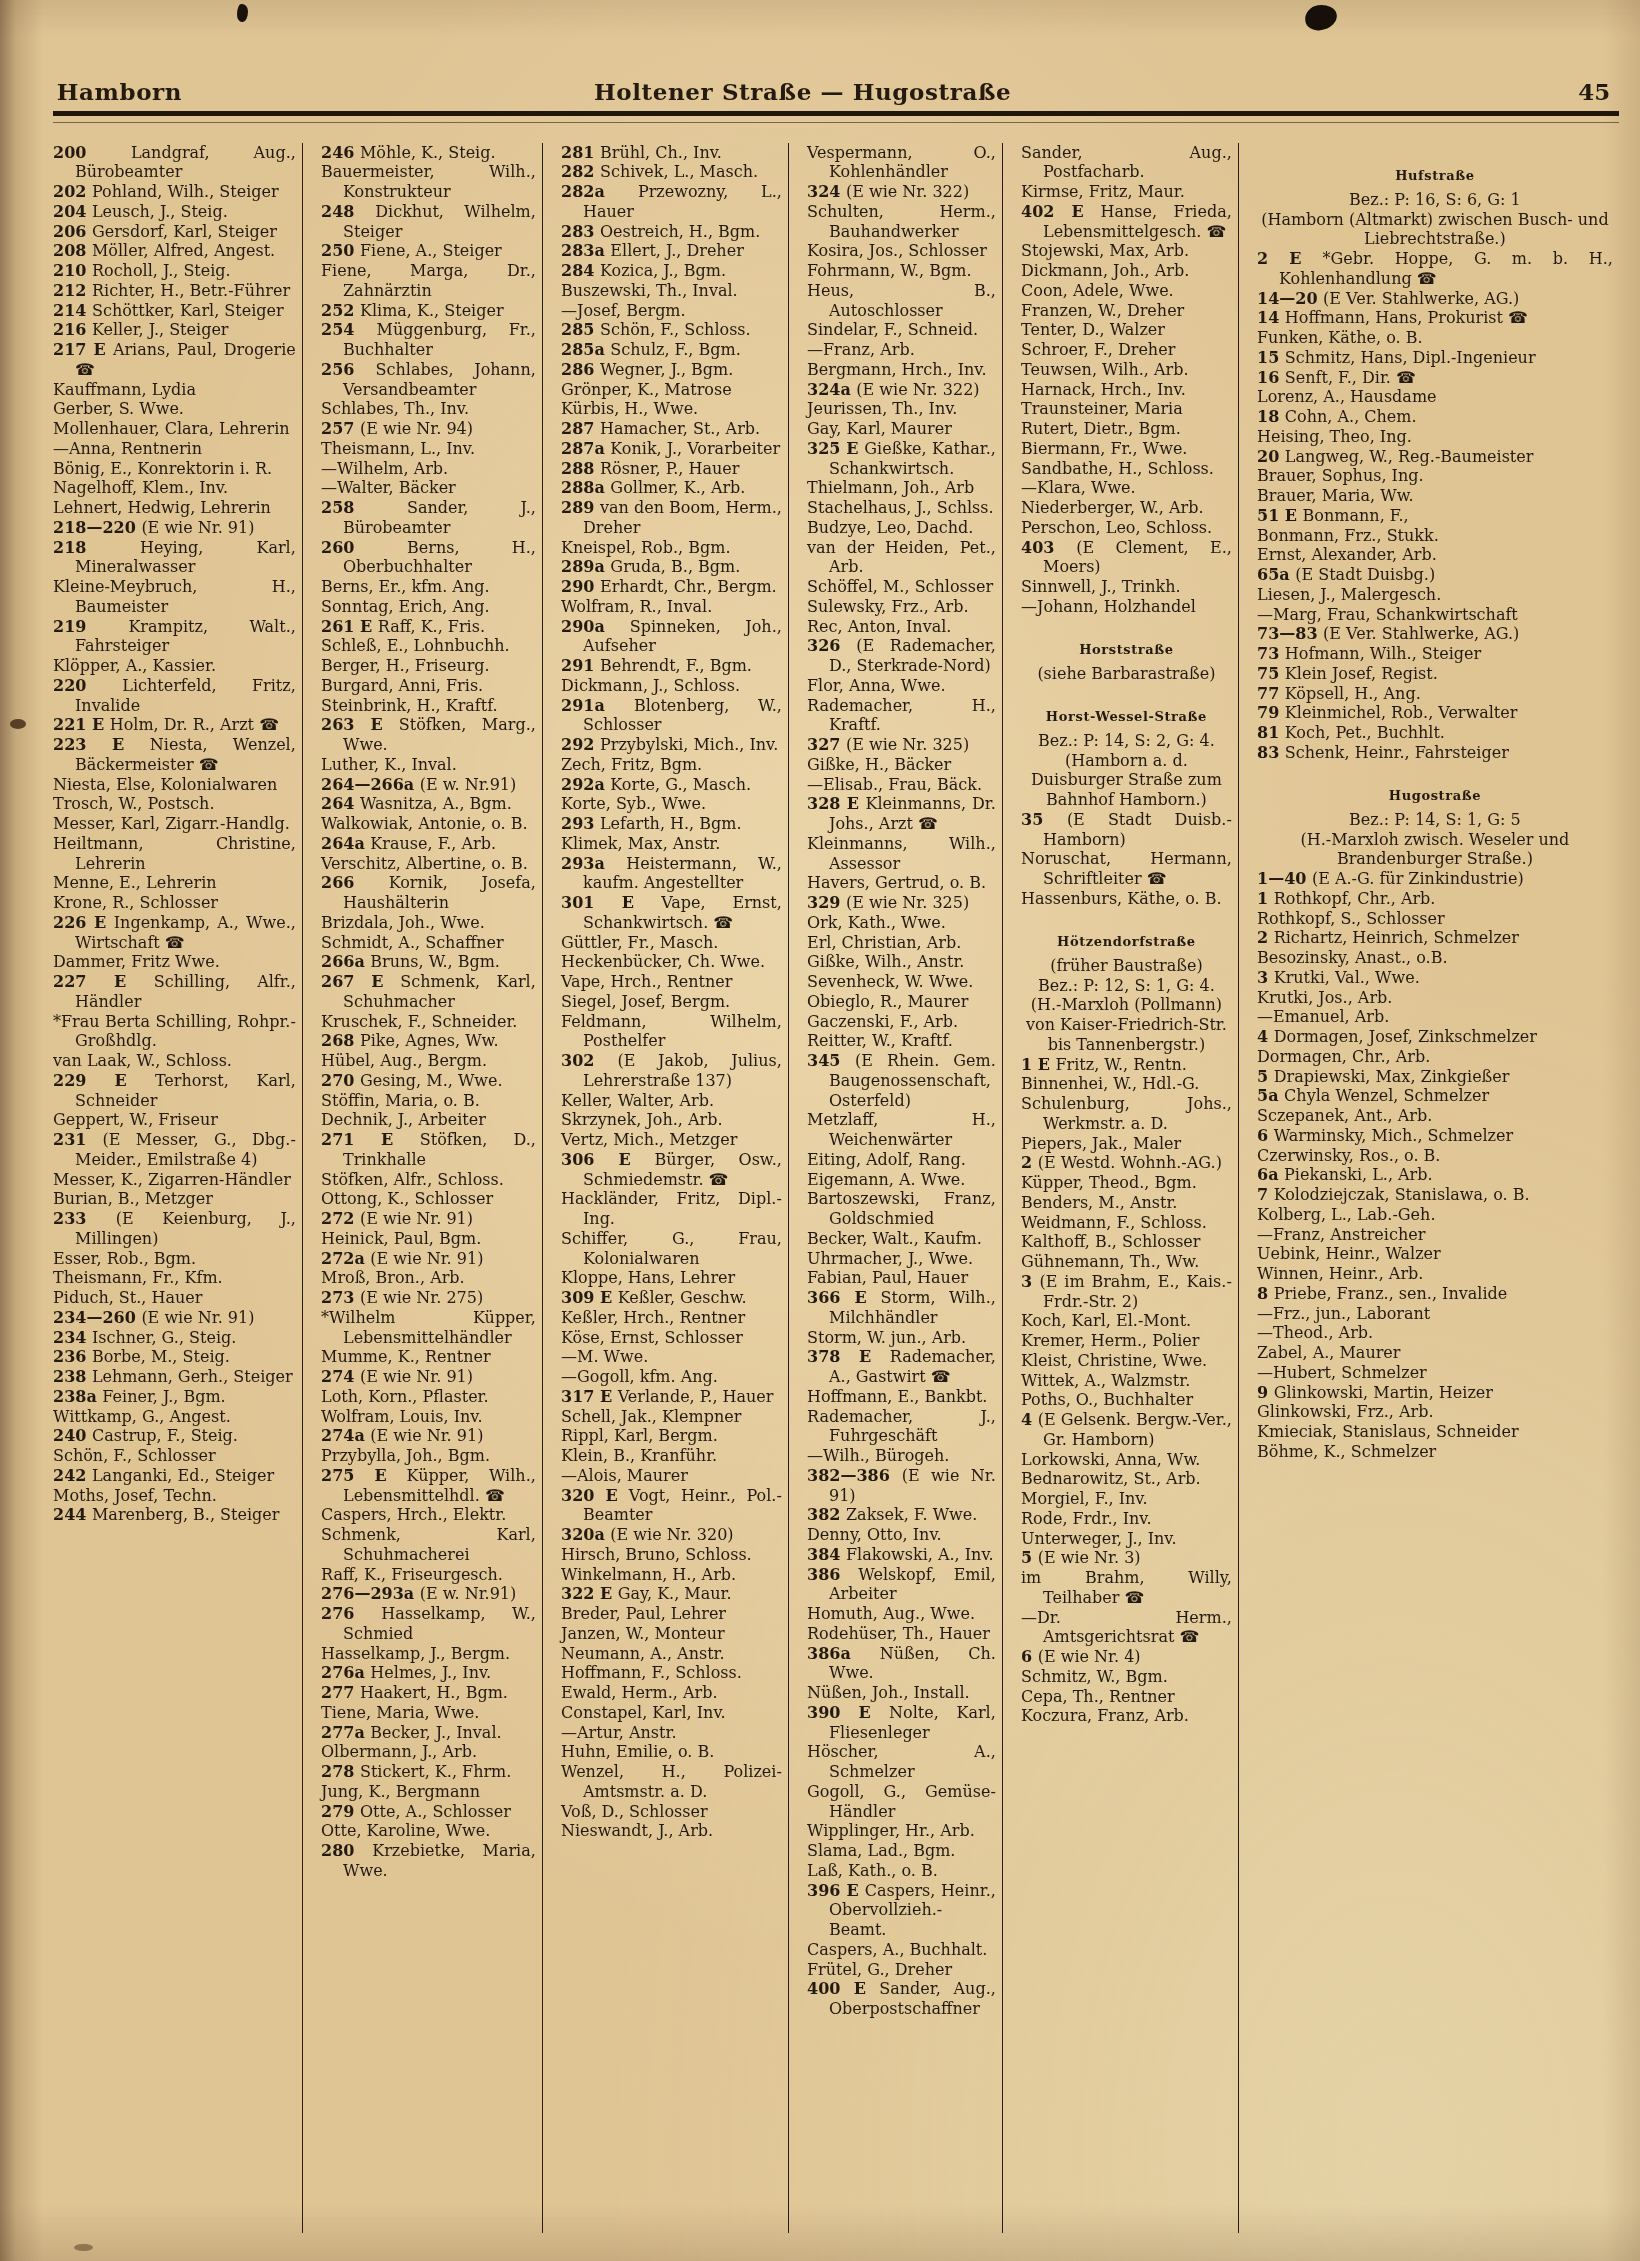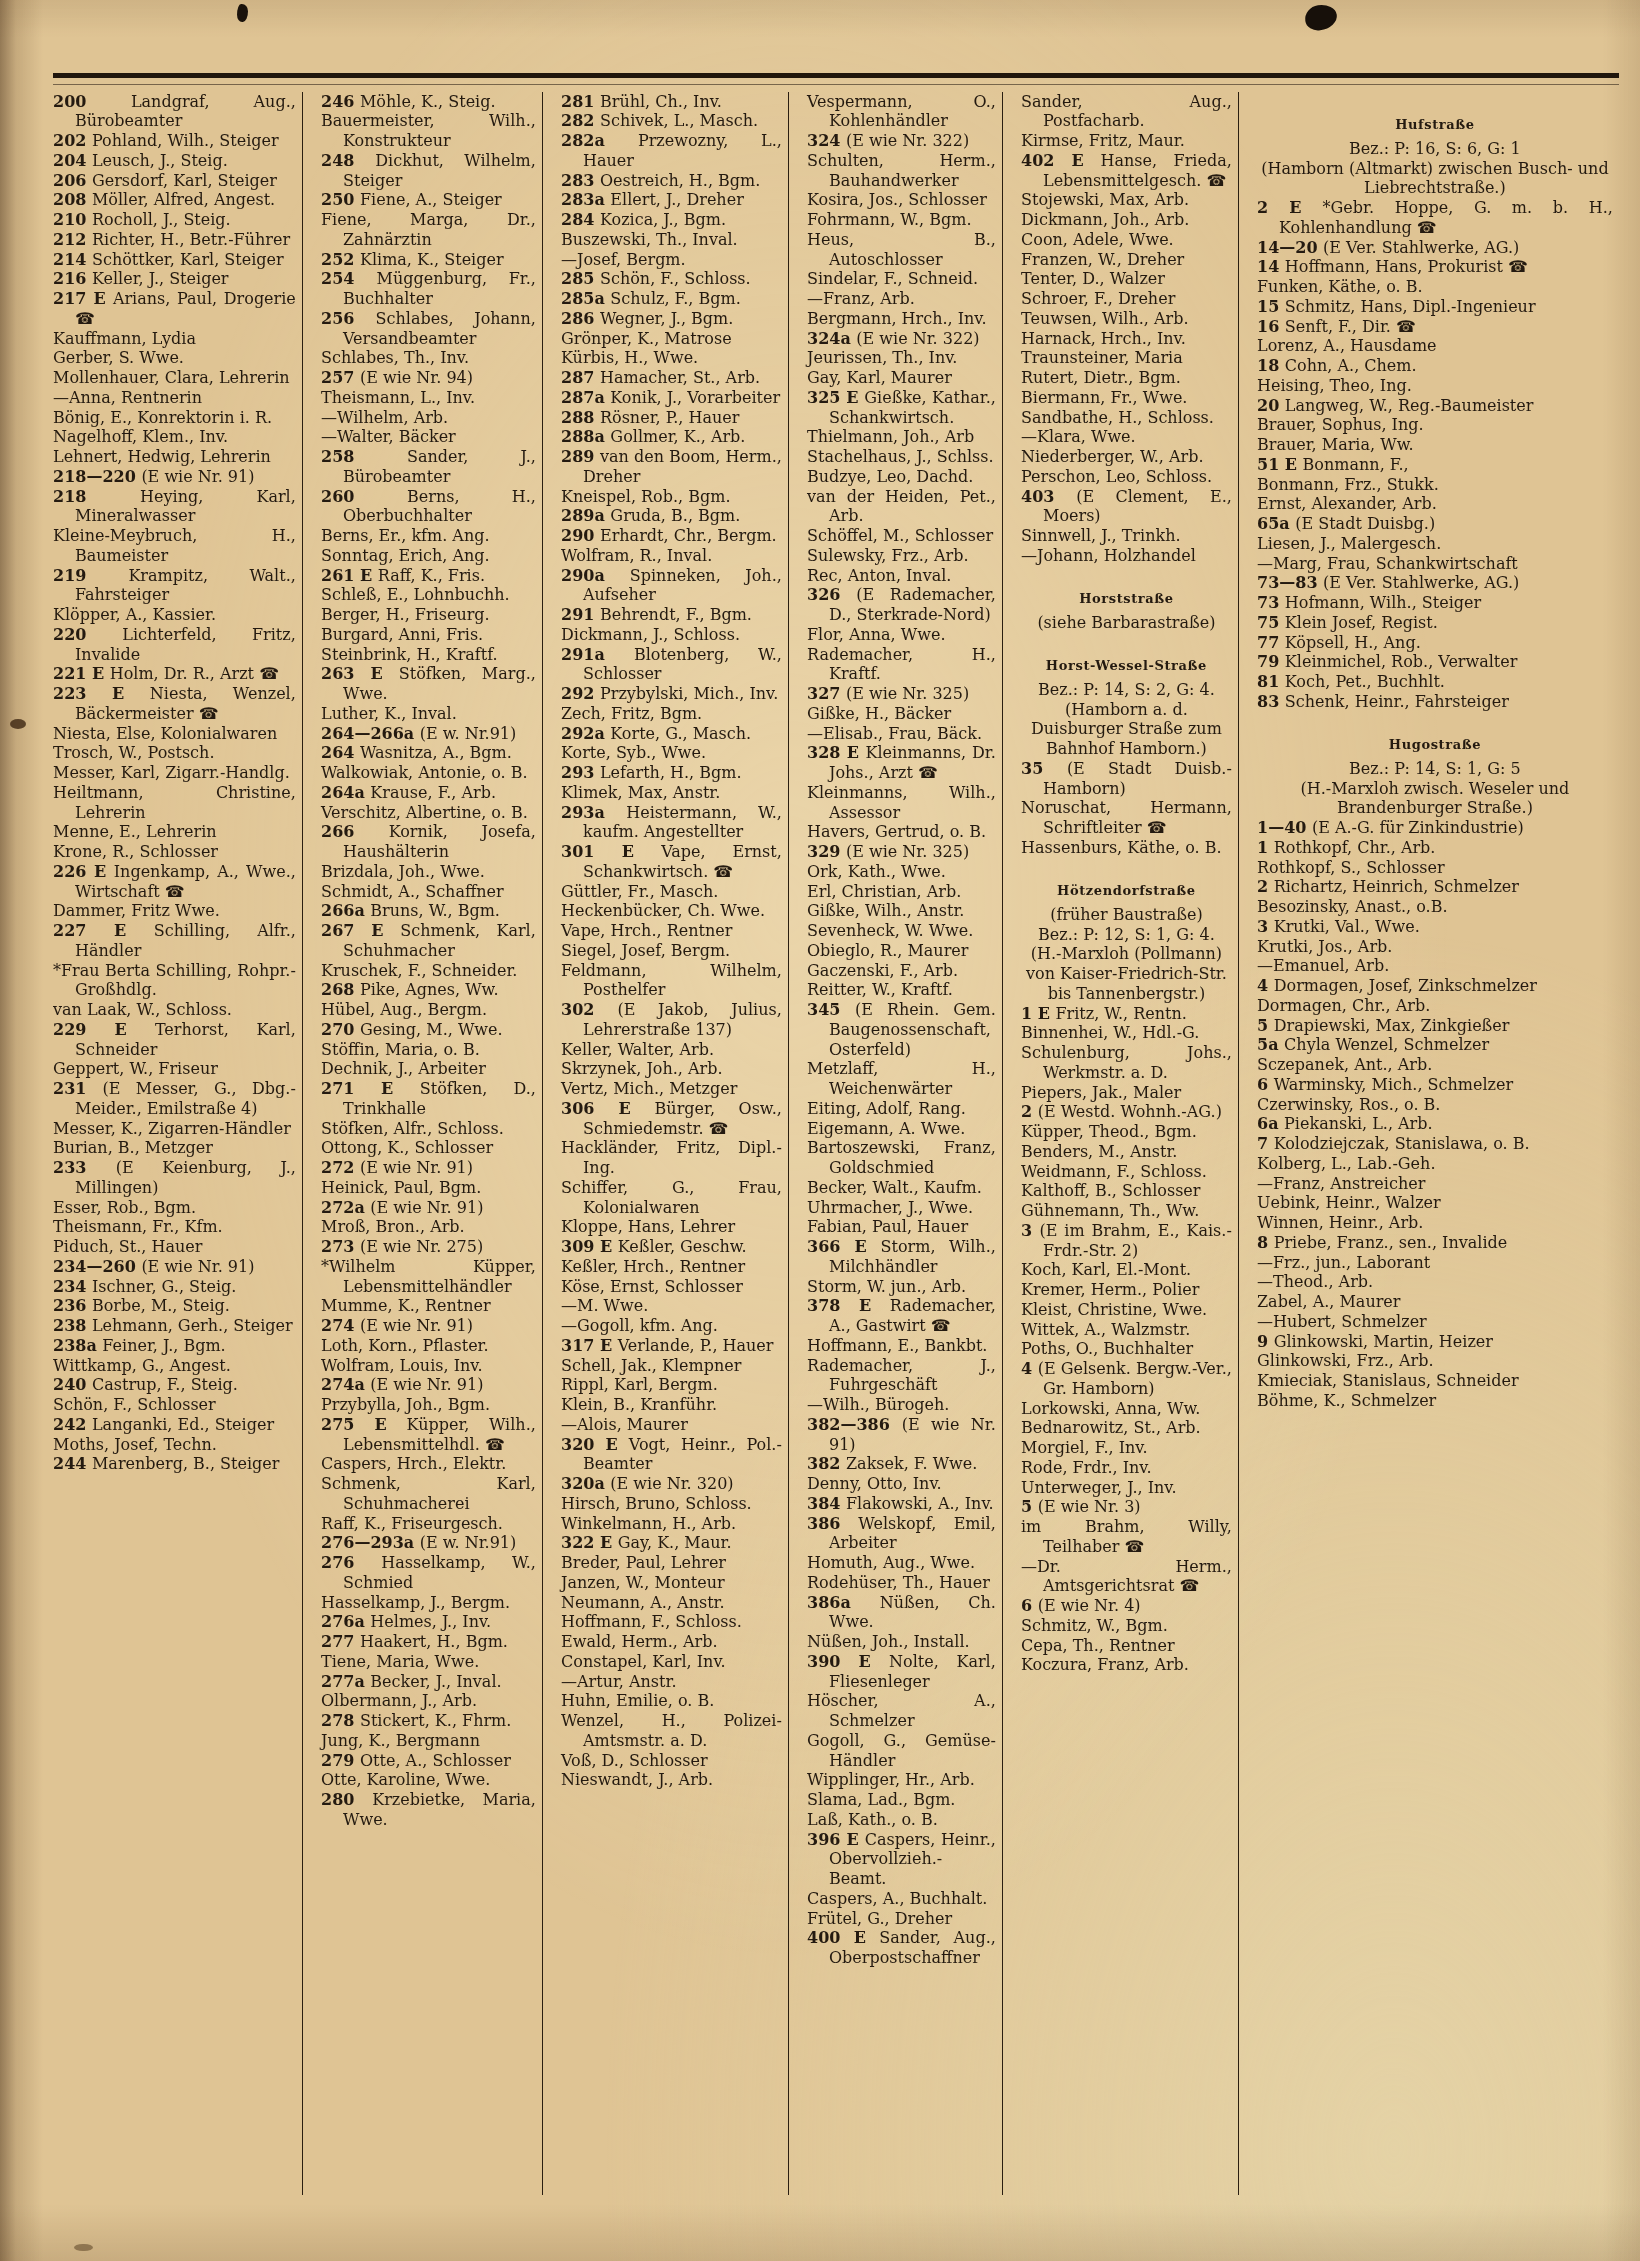--- a/index.html
+++ b/index.html
@@ -18,21 +18,21 @@
   }
   .page{position:absolute;inset:0;padding:69px 22px 0 53px;box-sizing:border-box;}
   
   .hdr{position:relative;height:38px;}
   .h-left{position:absolute;left:3.7px;bottom:2.5px;font-size:23px;font-weight:bold;letter-spacing:0.6px;}
   .h-center{position:absolute;left:50%;transform:translateX(-58%);bottom:2.5px;font-size:23px;font-weight:bold;letter-spacing:0.6px;}
   .h-right{position:absolute;right:8.7px;bottom:2.5px;font-size:23px;font-weight:bold;}
   .rule{height:6.8px;border-top:5.6px solid #20160c;border-bottom:1.2px solid rgba(32,22,12,0.55);margin-top:3.7px;}
   
   .cols{display:grid;grid-template-columns:249px 240px 246px 214px 236px 1fr;height:2103px;overflow:hidden;margin-top:6.2px;}
-  .col{overflow:hidden;padding-right:6.2px;}
+  .col{overflow:hidden;padding-right:6.2px;margin-top:13px;}
   .col + .col{border-left:1.2px solid #2a1e11;padding-left:18px;}
   .col p{margin:0;font-size:16px;line-height:1.235;text-align:justify;}
   .col p.e{padding-left:22px;text-indent:-22px;}
   .col p.ct{text-align:center;text-indent:0;padding-left:0;}
   .col p.hd{text-align:center;font-weight:bold;font-size:13px;margin-top:25px;margin-bottom:6.2px;letter-spacing:0.6px;}
   .col > :first-child{margin-top:0;}
   b.num{font-weight:bold;}
   b.eo{font-weight:bold;}
   
   .blob-a{position:absolute;left:1305px;top:5px;width:32px;height:25px;background:#17100a;border-radius:46% 54% 58% 42%/55% 48% 52% 45%;transform:rotate(-8deg);}
@@ -42,20 +42,25 @@
 </style>
 </head>
 <body>
 
 <div class="page">
   <div class="blob-a"></div>
   <div class="blob-b"></div>
   <div class="speck-a"></div>
   <div class="speck-b"></div>
 
+  <header class="hdr">
+    <span class="h-left">Hamborn</span>
+    <span class="h-center">Holtener Straße — Hugostraße</span>
+    <span class="h-right">45</span>
+  </header>
   <div class="rule"></div>
 
   <main class="cols">
       <div class="col">
         <p class="e"><b class="num">200 </b>Landgraf, Aug., Bürobeamter</p>
         <p class="e"><b class="num">202 </b>Pohland, Wilh., Steiger</p>
         <p class="e"><b class="num">204 </b>Leusch, J., Steig.</p>
         <p class="e"><b class="num">206 </b>Gersdorf, Karl, Steiger</p>
         <p class="e"><b class="num">208 </b>Möller, Alfred, Angest.</p>
         <p class="e"><b class="num">210 </b>Rocholl, J., Steig.</p>

